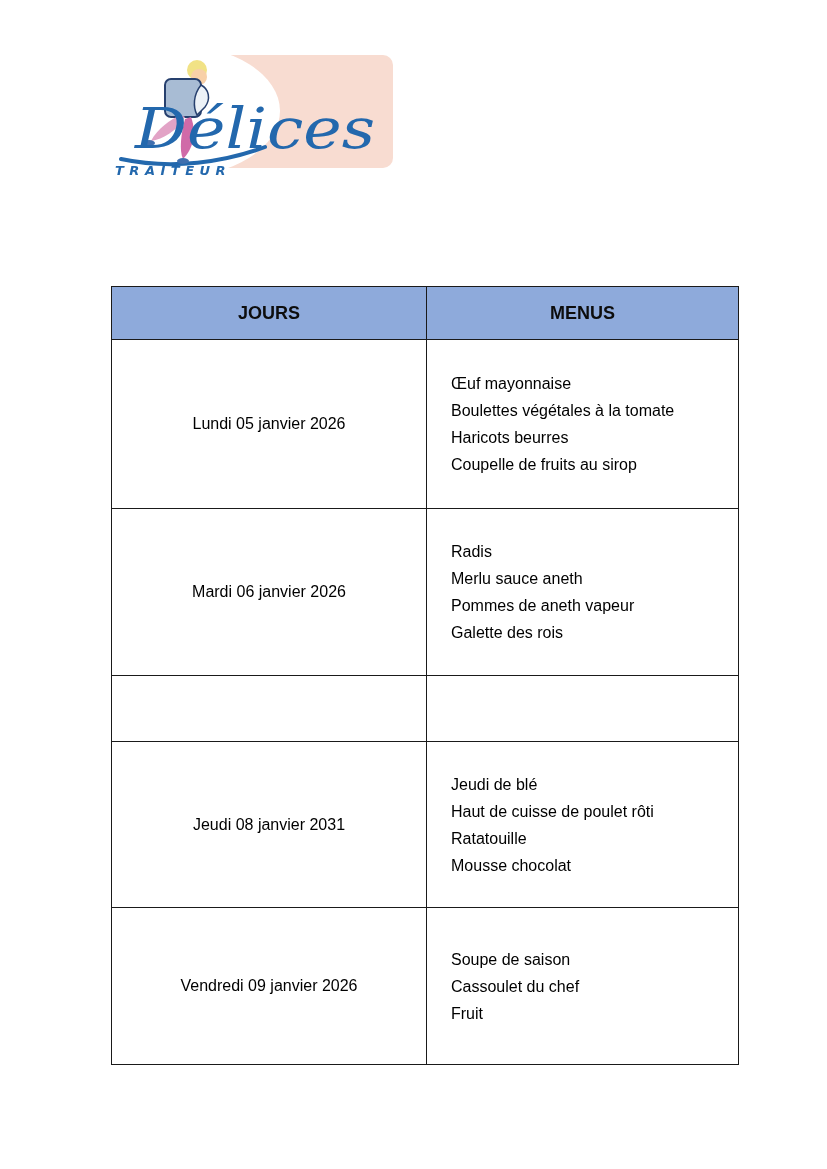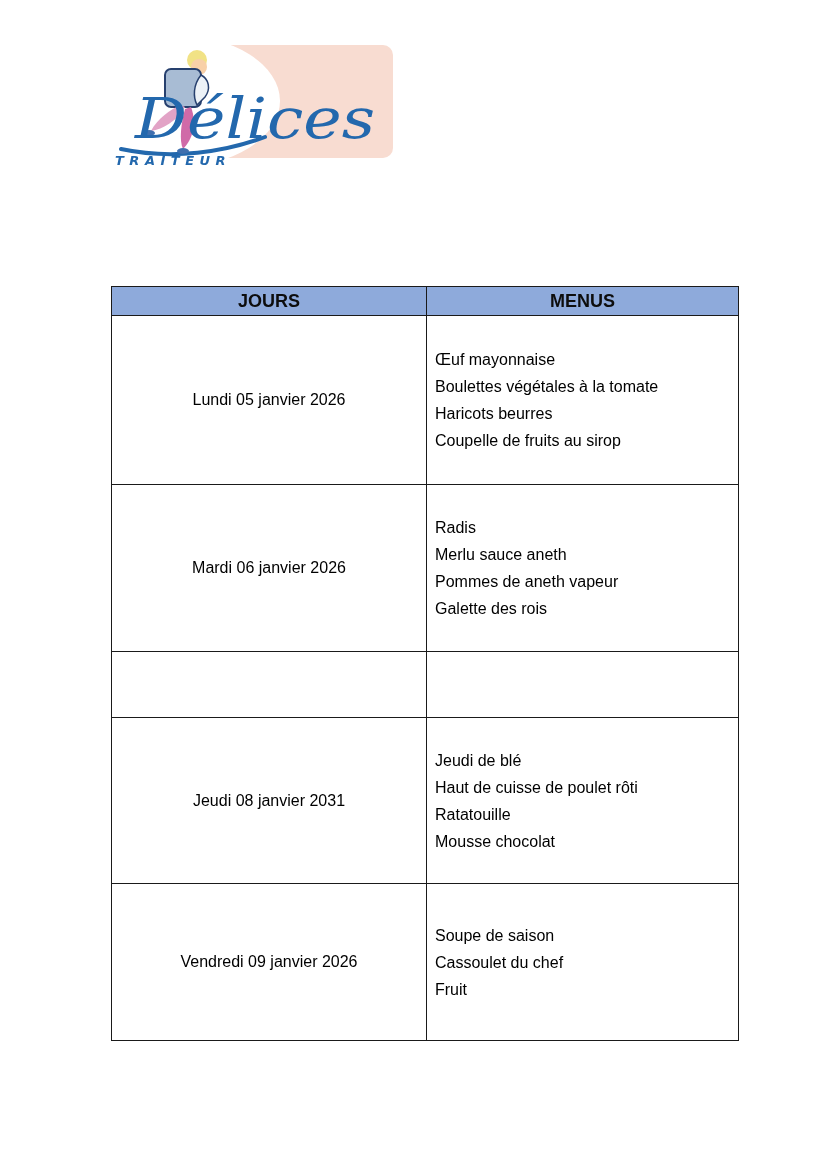--- a/index.html
+++ b/index.html
@@ -5,41 +5,41 @@
   html,body { margin:0; padding:0; background:#e9e9e9; }
   .page {
     position:relative;
     width:827px; height:1169px;
     margin:0 auto;
     background:#ffffff;
     font-family:"Liberation Sans", sans-serif;
     color:#000;
     overflow:hidden;
   }
-  .logo { position:absolute; left:113px; top:45px; width:280px; height:125px; }
+  .logo { position:absolute; left:113px; top:55px; width:280px; height:125px; }
   .week-title {
     position:absolute; top:240px; left:442px; transform:translateX(-50%);
     font-size:24px; font-weight:bold; color:#0d0d0d; white-space:nowrap;
   }
   table.menu-table {
     position:absolute; left:111px; top:286px;
     width:627px; border-collapse:collapse; table-layout:fixed;
     font-size:16px;
   }
-  .menu-table th, .menu-table td { border:1px solid #1a1a1a; padding:0; }
+  .menu-table th, .menu-table td { border:1px solid #1a1a1a; padding:12px; }
   .menu-table th {
     height:28px; background:#8EAADB;
     font-size:18px; font-weight:bold; color:#0d0d0d;
     text-align:center; vertical-align:middle;
   }
   .col-days  { width:315px; }
   .col-menus { width:312px; }
   td.day-cell  { text-align:center; vertical-align:middle;margin-top:31px; }
   td.menu-cell { vertical-align:middle; padding-left:8px; padding-right:4px; }
-  .menu-line { line-height:27px; }
+  .menu-line { line-height:27px;margin-left:16px; }
   tr.r-0 { height:169px; }
   tr.r-1 { height:167px; }
   tr.r-2 { height:66px;  }
   tr.r-3 { height:166px; }
   tr.r-4 { height:157px; }
 </style>
 </head>
 <body>
 
 <div class="page">

